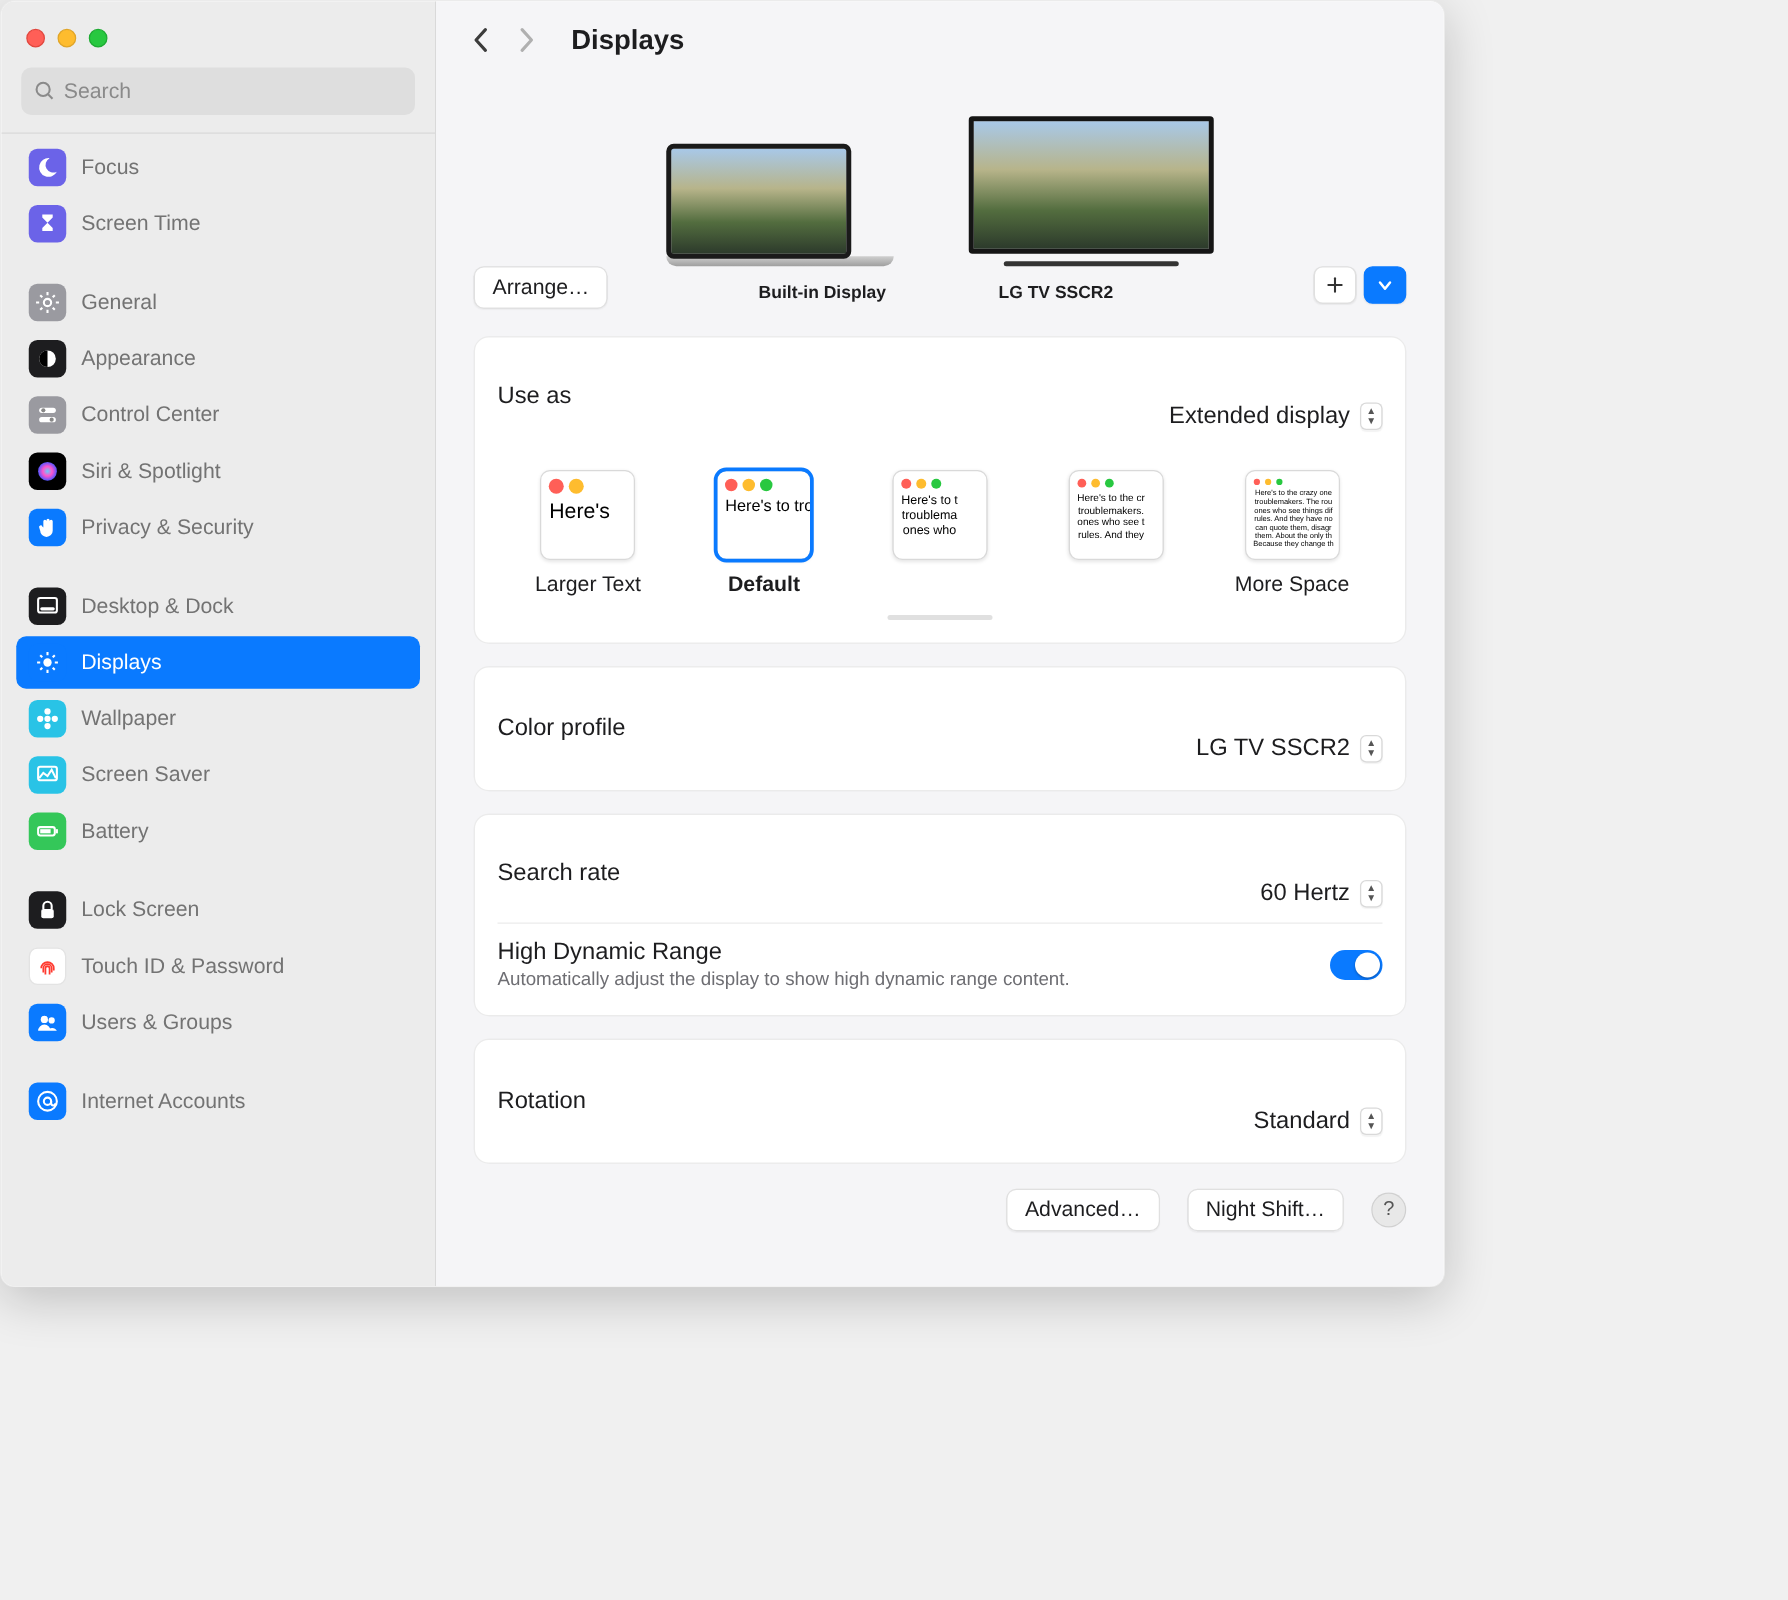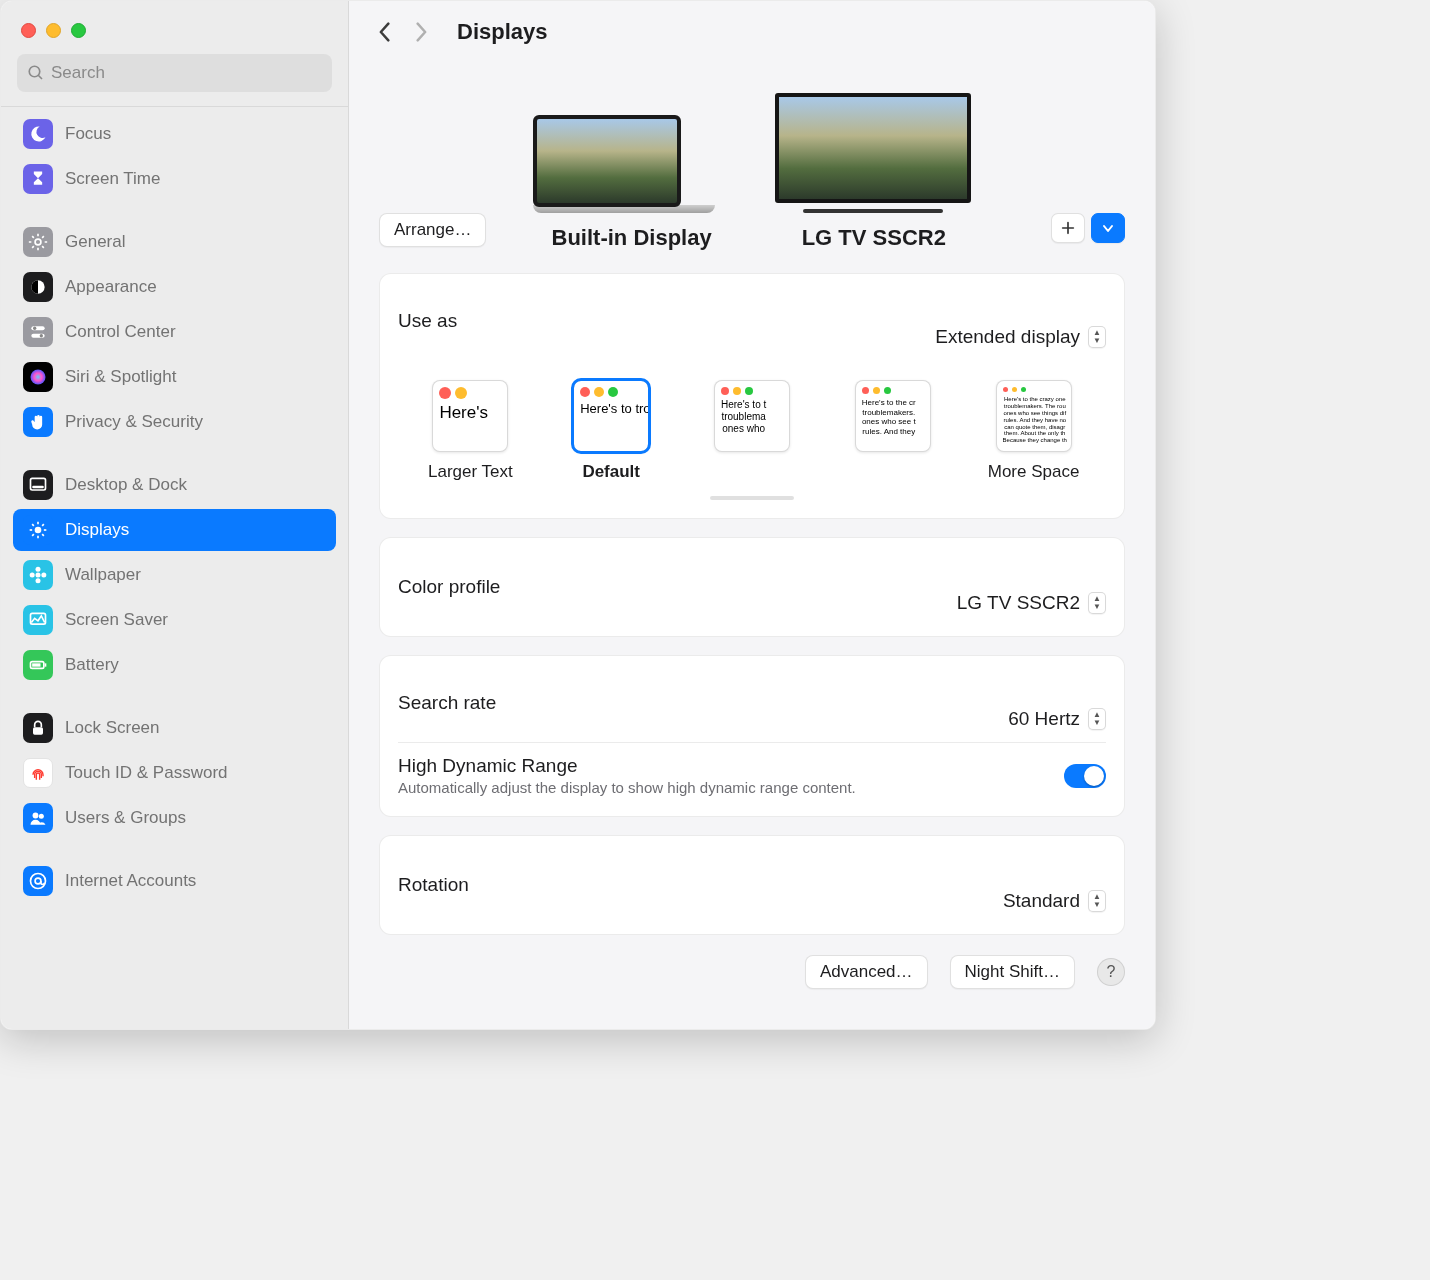--- a/index.html
+++ b/index.html
@@ -113,21 +113,21 @@
     }
     .display-card { text-align: center; }
     .wallpaper {
       background: linear-gradient(180deg,#a8c8e8 0%, #b7b48a 38%, #536d3f 70%, #2c3a2b 100%);
       border-radius: 3px;
     }
     .laptop .screen { width: 148px; height: 92px; border: 4px solid #1a1a1a; border-radius: 6px; position: relative; }
     .laptop .base { width: 182px; height: 8px; background: linear-gradient(#cfcfcf,#9f9f9f); border-radius: 0 0 10px 10px; margin: -2px auto 0; }
     .tv .screen { width: 196px; height: 110px; border: 4px solid #151515; border-radius: 3px; }
     .tv .stand-bar { width: 140px; height: 4px; background: #333; margin: 6px auto 0; border-radius: 2px; }
-    .display-name { font-size: 22px; font-weight: 600; color: #1d1d1f; margin-top: 12px;}
+    .display-name { font-size: 14px; font-weight: 600; color: #1d1d1f; margin-top: 12px;}
     .picker-row {
       display: flex;
       align-items: flex-start;
       justify-content: space-between;
       padding: 0 30px 22px 30px;
       margin-top: -6px;
     }
     .mac-button {
       background: #ffffff;
       border: 1px solid rgba(0,0,0,0.12);

